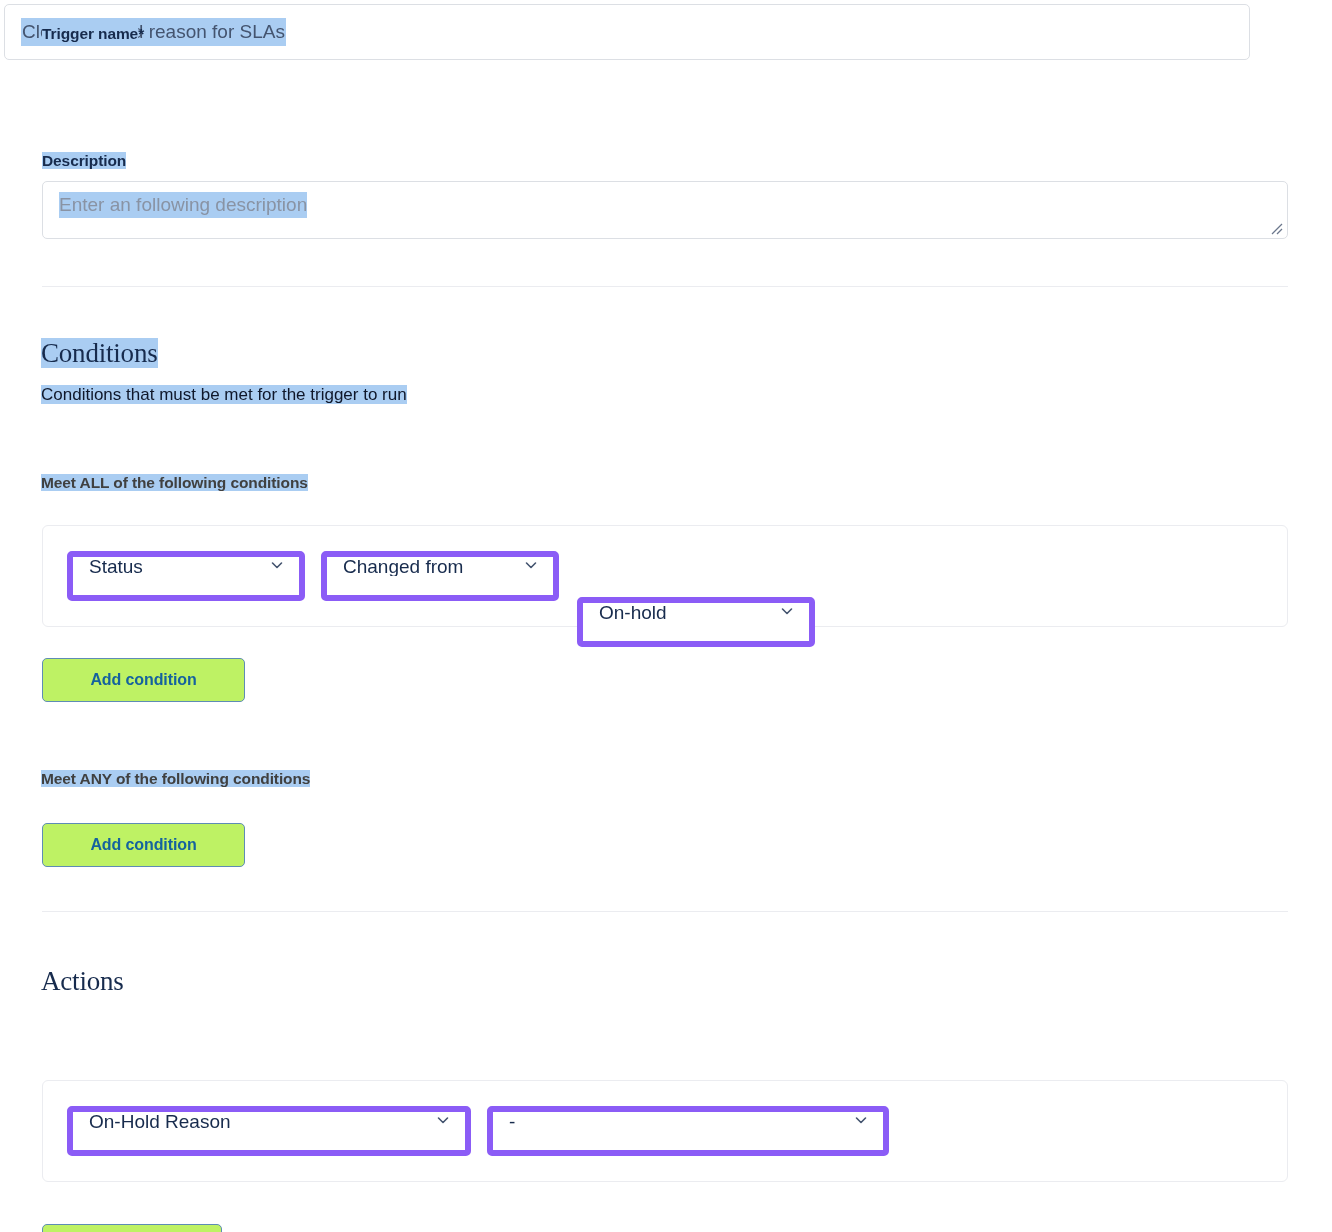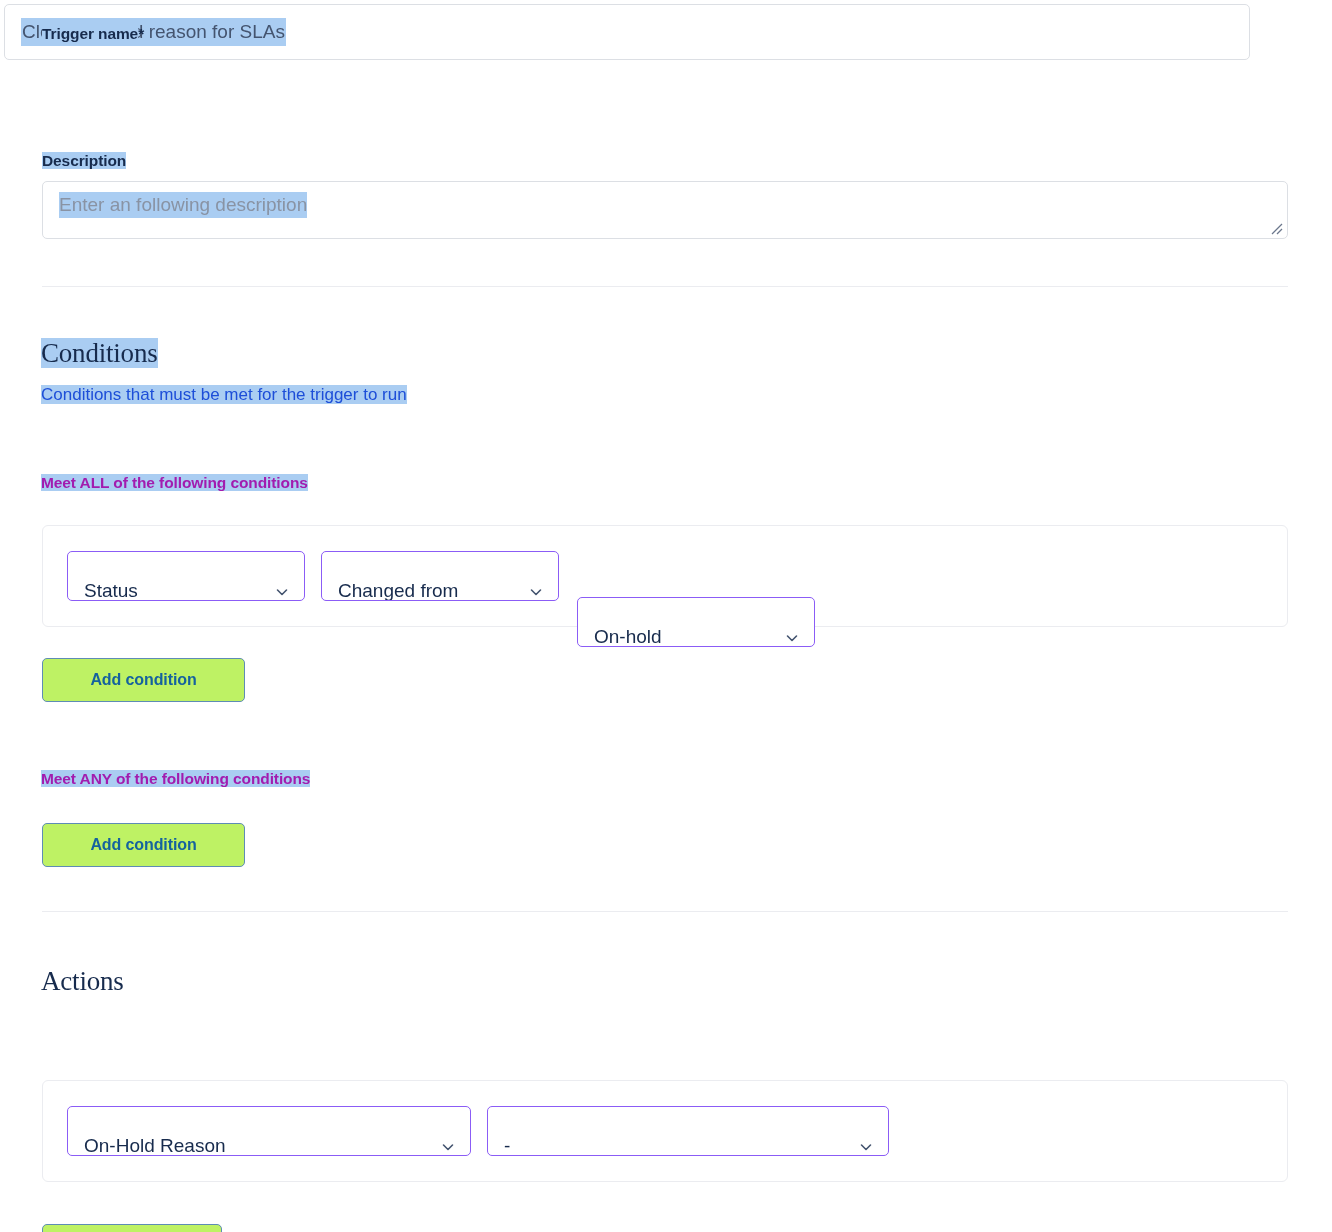--- a/index.html
+++ b/index.html
@@ -95,50 +95,50 @@
     font-size: 27px;
     font-weight: normal;
     color: #172b4d;
     line-height: 1;
     letter-spacing: -0.2px;
     margin: 0;
     font-family: Liberation Serif, serif;
   }
   .section-sub {
     font-size: 17px;
-    color: #1d4ed8;
+    color: #0f172a;
     line-height: 1;
     margin: 0;
   }
 
   .group-label {
     font-size: 15.5px;
     font-weight: bold;
-    color: #a21caf;
+    color: #404040;
     line-height: 1;
     letter-spacing: -0.1px;
     margin: 0;
   }
 
   
   .rule-card {
     box-sizing: border-box;
     border: 1px solid #ebecf0;
     border-radius: 6px;
     background: #ffffff;
   }
 
   
   .select {
     box-sizing: border-box;
-    border: 1px solid #8b5cf6;
+    border: 6px solid #8b5cf6;
     border-radius: 5px;
     background: #ffffff;
     display: flex;
-    align-items: flex-end;
+    align-items: flex-start;
     justify-content: space-between;
     padding: 0 14px 0 16px;
     font-size: 19px;
     color: #172b4d;
     position: absolute;
   }
   .select .sel-value {
     line-height: 1;
     white-space: nowrap;
     overflow: hidden;

